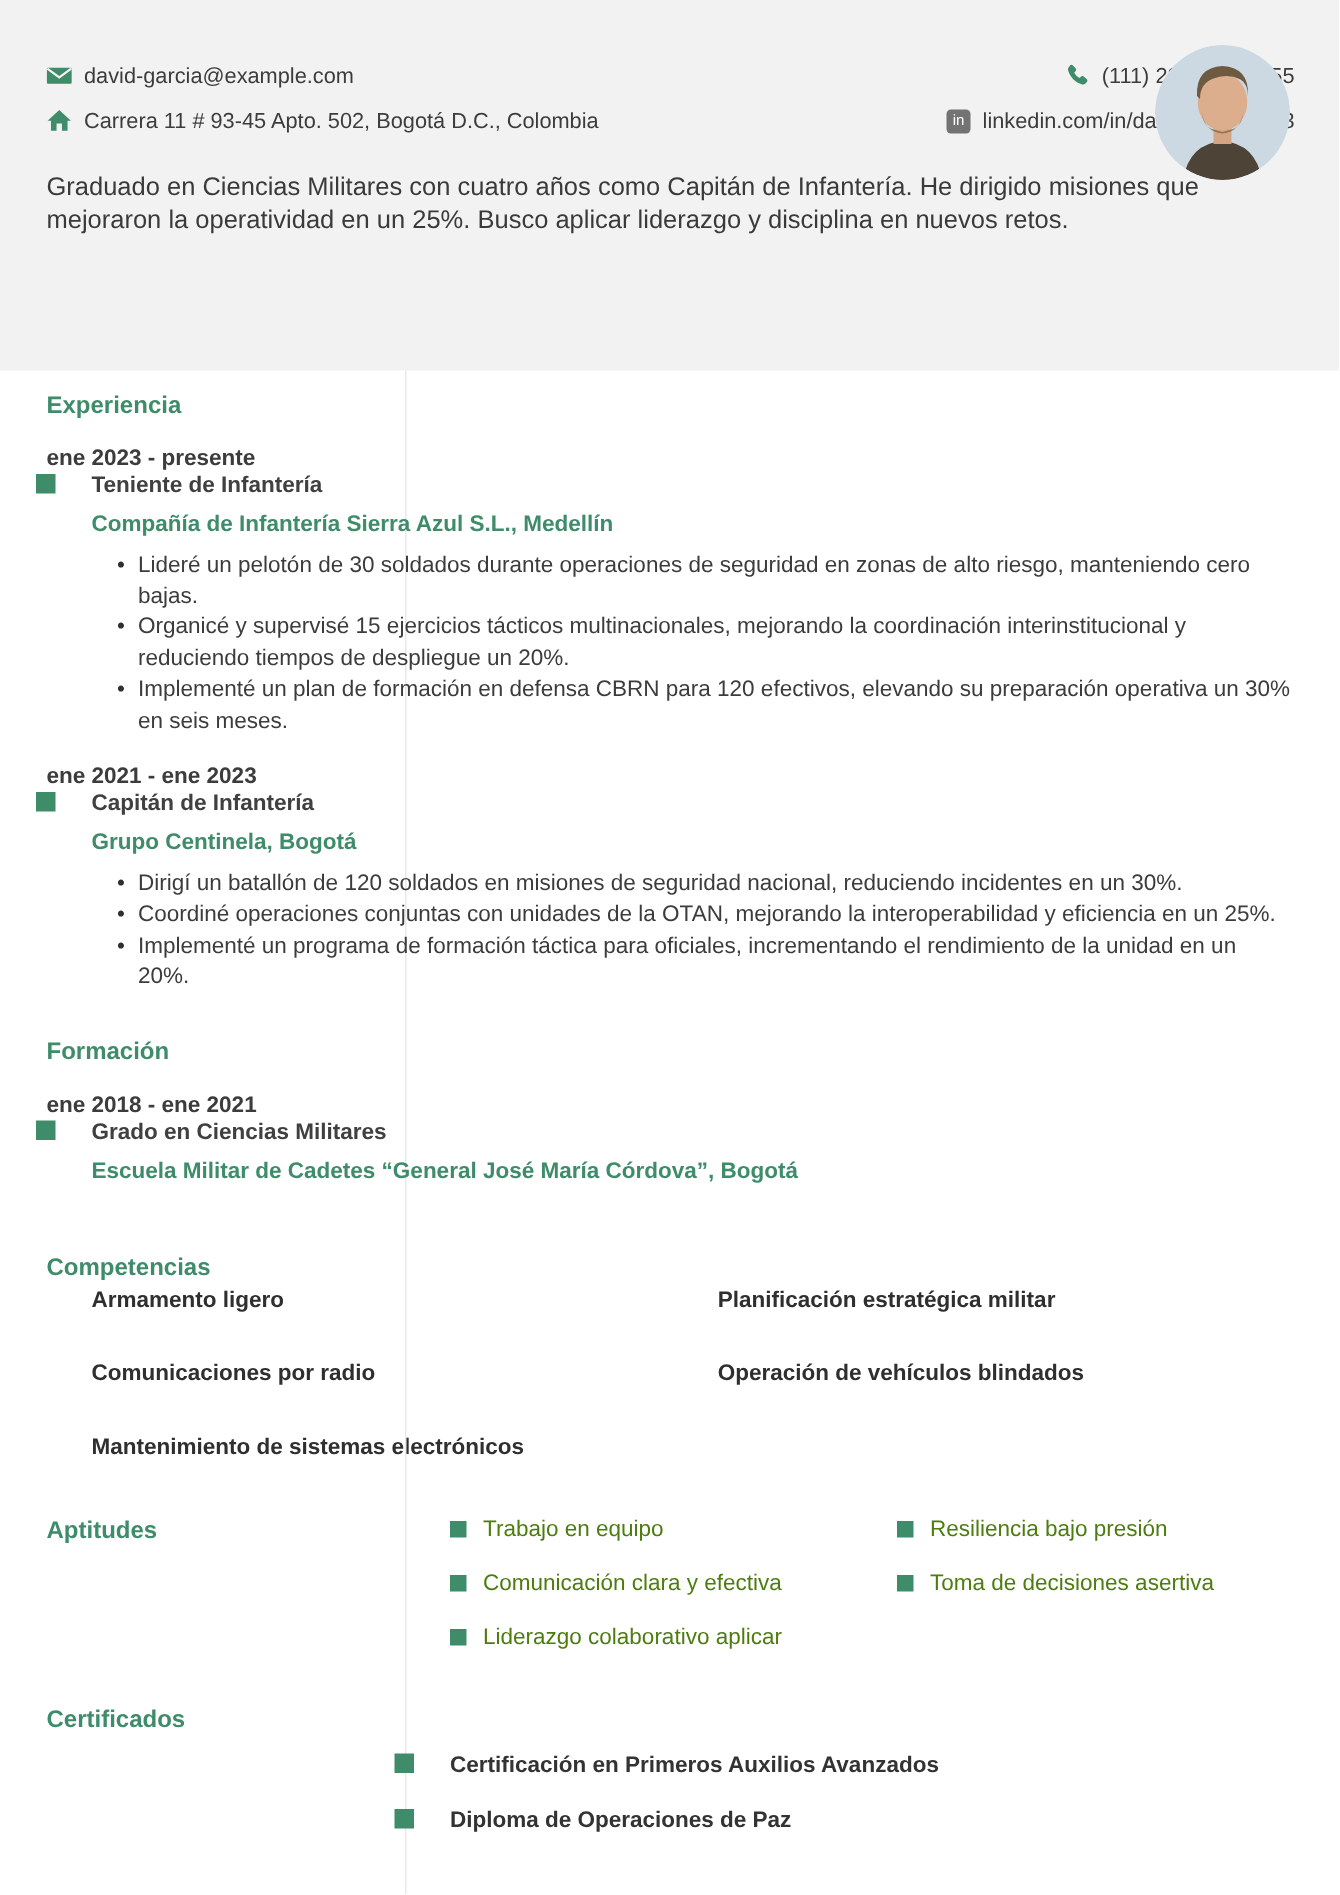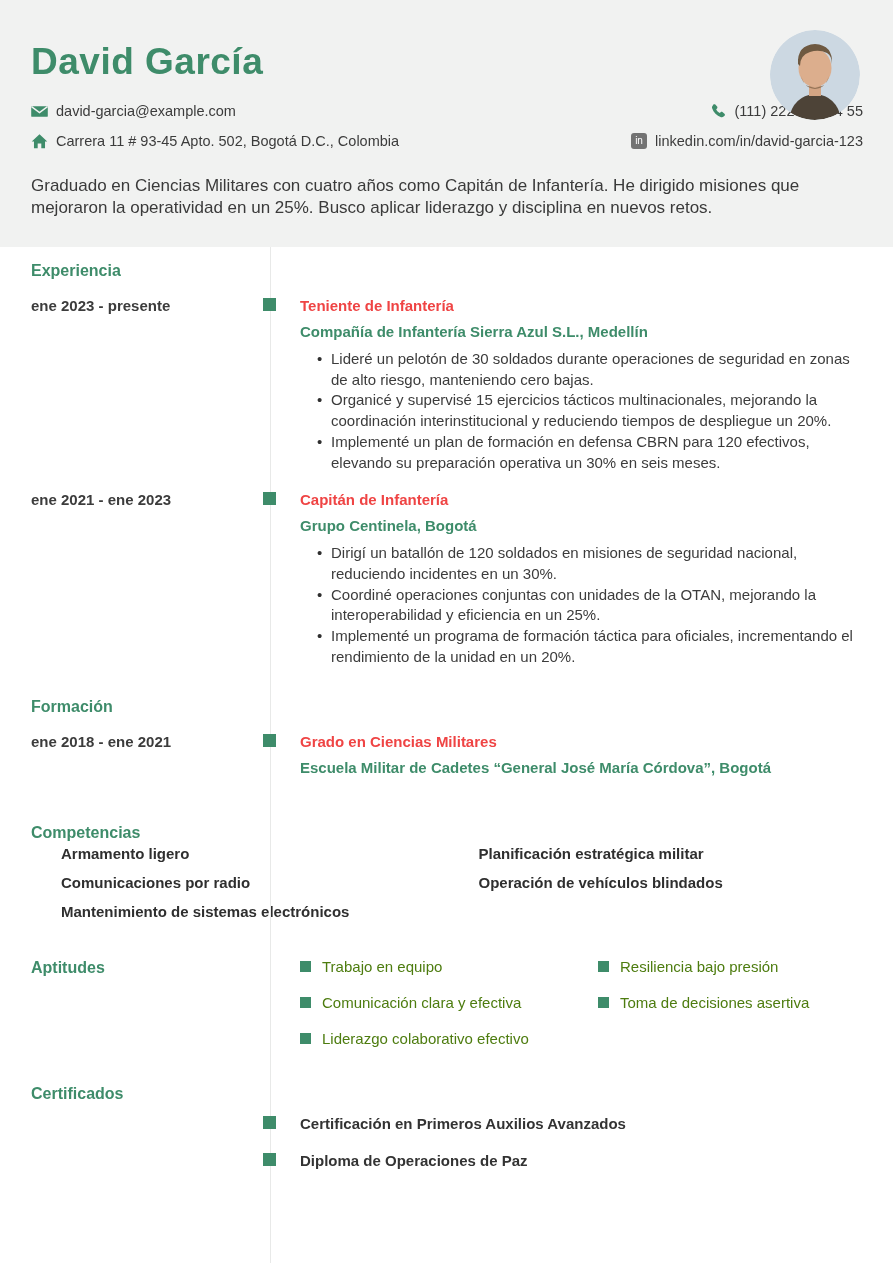--- a/index.html
+++ b/index.html
@@ -34,65 +34,64 @@
     border-radius:50%; overflow:hidden;
   }
 
   
   .body { position:relative; padding:14px 31px 0 31px; height:1075px; }
   .divider { position:absolute; left:270px; top:0; bottom:0; width:1px; background:#e8e9e8; }
 
   .sec-heading { font-size:16px; font-weight:700; color:#3e8c6a; line-height:20px; }
   .block-heading { margin-bottom:15px; }
 
-  .entry { display:flex; margin-bottom:17px; }
+  .entry { display:flex; margin-bottom:17px;flex-direction:column; }
   .entry-dates { width:239px; flex-shrink:0; font-size:15px; font-weight:700; color:#3c3c3c; padding-top:1px; }
   .entry-content { position:relative; margin-left:30px; flex:1; }
   .marker {
     position:absolute; left:-37px; top:2px; width:13px; height:13px; background:#3e8c6a;
   }
-  .entry-role { font-size:15px; font-weight:700; color:#ef4444; line-height:20px; margin-bottom:6px; }
+  .entry-role { font-size:15px; font-weight:700; color:#404040; line-height:20px; margin-bottom:6px; }
   .entry-org  { font-size:15px; font-weight:700; color:#3e8c6a; line-height:20px; margin-bottom:7px; }
   .entry-bullets { list-style:none; }
   .entry-bullets li {
     position:relative; padding-left:31px; font-size:15px; line-height:20.7px; color:#3c3c3c;
   }
   .entry-bullets li::before {
     content:"•"; position:absolute; left:17px; top:0; color:#2f2f2f;
   }
 
   .row-section { display:flex; }
   .mt-form { margin-top:30px; }
   .mt-comp { margin-top:38px;flex-direction:column; }
   .mt-apt  { margin-top:36px; }
   .mt-cert { margin-top:36px; }
   .row-section .sec-heading { width:239px; flex-shrink:0; }
   .right-grid {
     margin-left:30px; flex:1; display:grid; grid-template-columns:1fr 1fr;
     column-gap:34px; align-content:start;
   }
-  .skills-grid { row-gap:8px; }
+  .skills-grid { row-gap:28px; }
   .skill-item { font-size:15px; font-weight:700; color:#2f2f2f; line-height:21px; }
   .apt-grid { row-gap:18px; }
   .apt-item { display:flex; align-items:flex-start; gap:11px; font-size:15px; color:#4d7c0f; line-height:18px; }
   .sq { width:11px; height:11px; background:#3e8c6a; flex-shrink:0; margin-top:3px; }
 
   .cert-heading { margin-bottom:10px; }
   .cert-row { display:flex; margin-bottom:18px; }
   .cert-spacer { width:239px; flex-shrink:0; }
   .cert-content { position:relative; margin-left:30px; flex:1; }
   .cert-label { font-size:15px; font-weight:700; color:#333333; line-height:19px; }
 </style>
 </head>
 <body>
 
 <div class="page">
 
   <header class="header">
-    <h1 class="name">David García</h1>
 
     <div class="contact-row">
       <span class="contact-item">
         <span class="cicon">
           <svg viewBox="0 0 16 16">
               <path d="M1 3h14a.8.8 0 0 1 .8.8v8.4a.8.8 0 0 1-.8.8H1a.8.8 0 0 1-.8-.8V3.8A.8.8 0 0 1 1 3z" transform="translate(0 0)"></path>
               <path d="M.5 3.5 8 9l7.5-5.5" fill="none" stroke="#f1f2f1" stroke-width="1.4"></path>
             </svg>
         </span>
         <span>david-garcia@example.com</span>
@@ -215,21 +214,21 @@
         <div class="apt-item">
             <span class="sq"></span>
             <span>Comunicación clara y efectiva</span>
           </div>
         <div class="apt-item">
             <span class="sq"></span>
             <span>Toma de decisiones asertiva</span>
           </div>
         <div class="apt-item">
             <span class="sq"></span>
-            <span>Liderazgo colaborativo efectivo</span>
+            <span>Liderazgo colaborativo aplicar</span>
           </div>
       </div>
     </section>
 
     <section class="mt-cert">
       <h2 class="sec-heading cert-heading">Certificados</h2>
       <div class="cert-row">
         <div class="cert-spacer"></div>
         <div class="cert-content">
           <span class="marker"></span>

